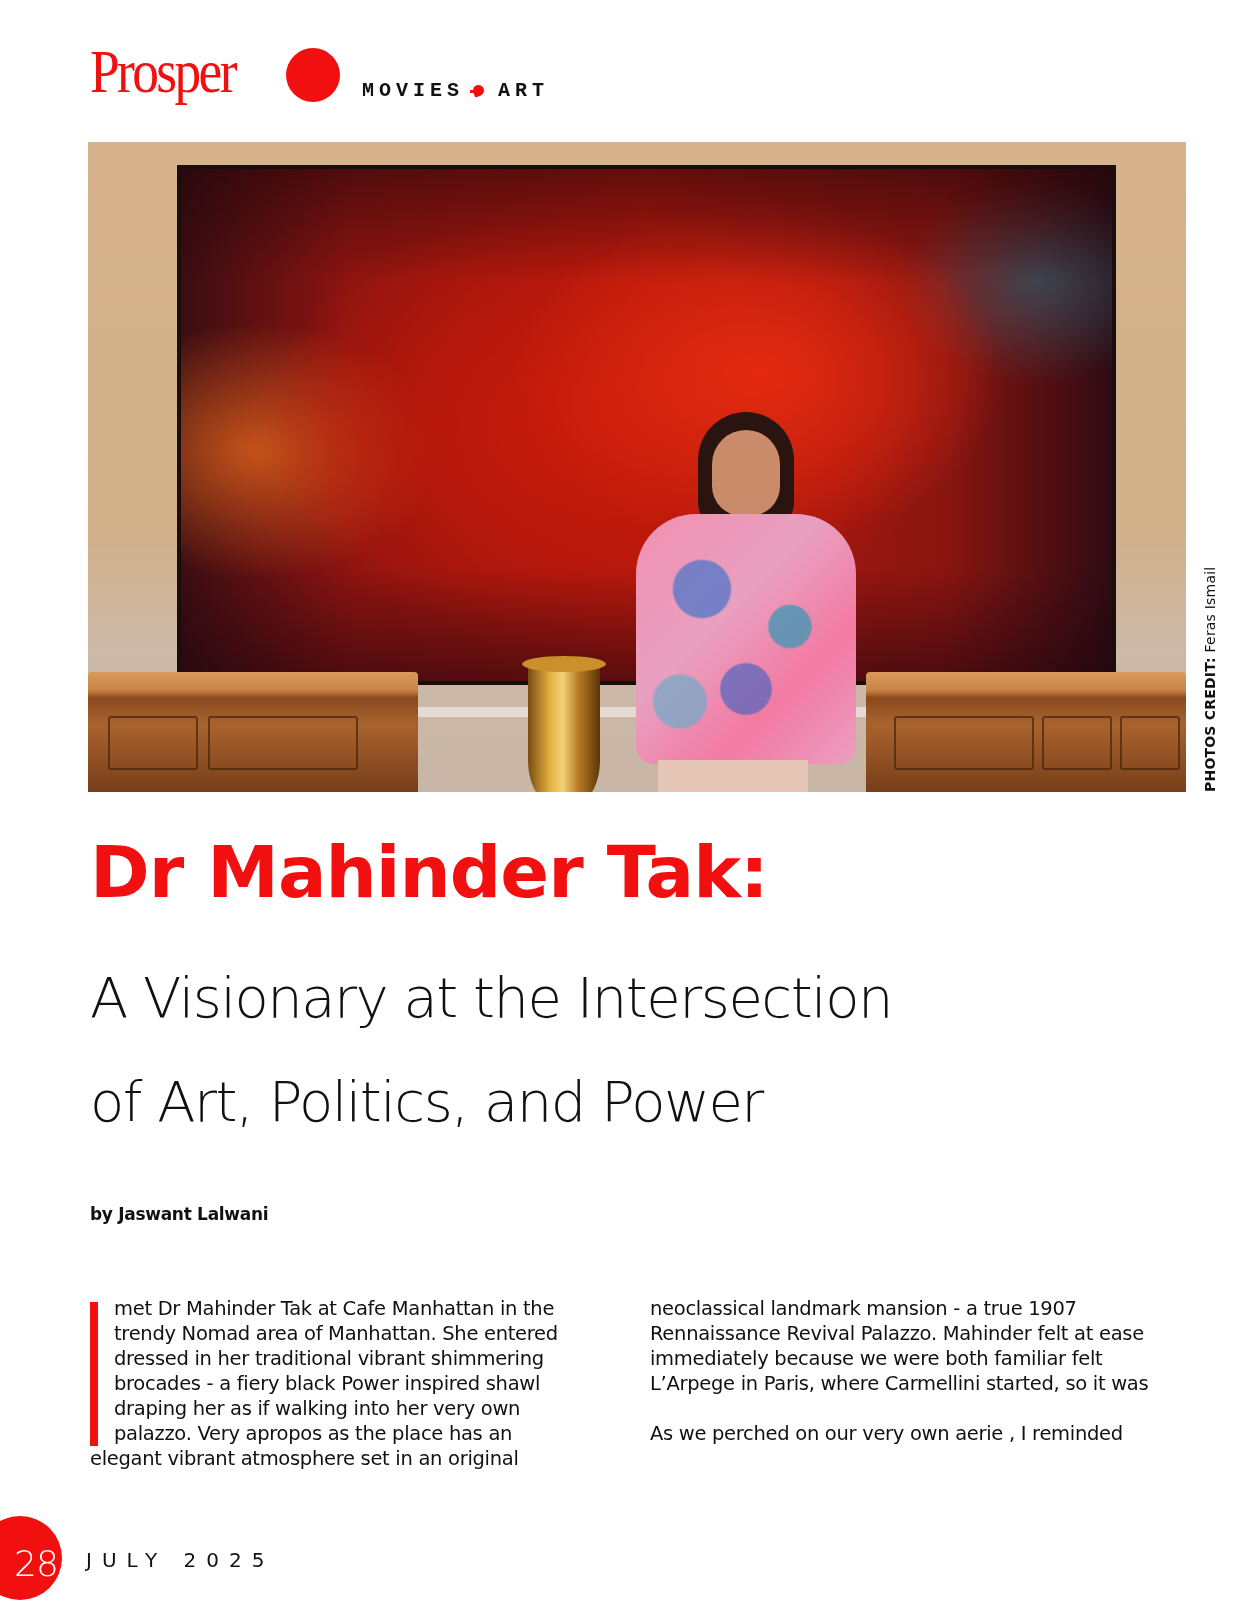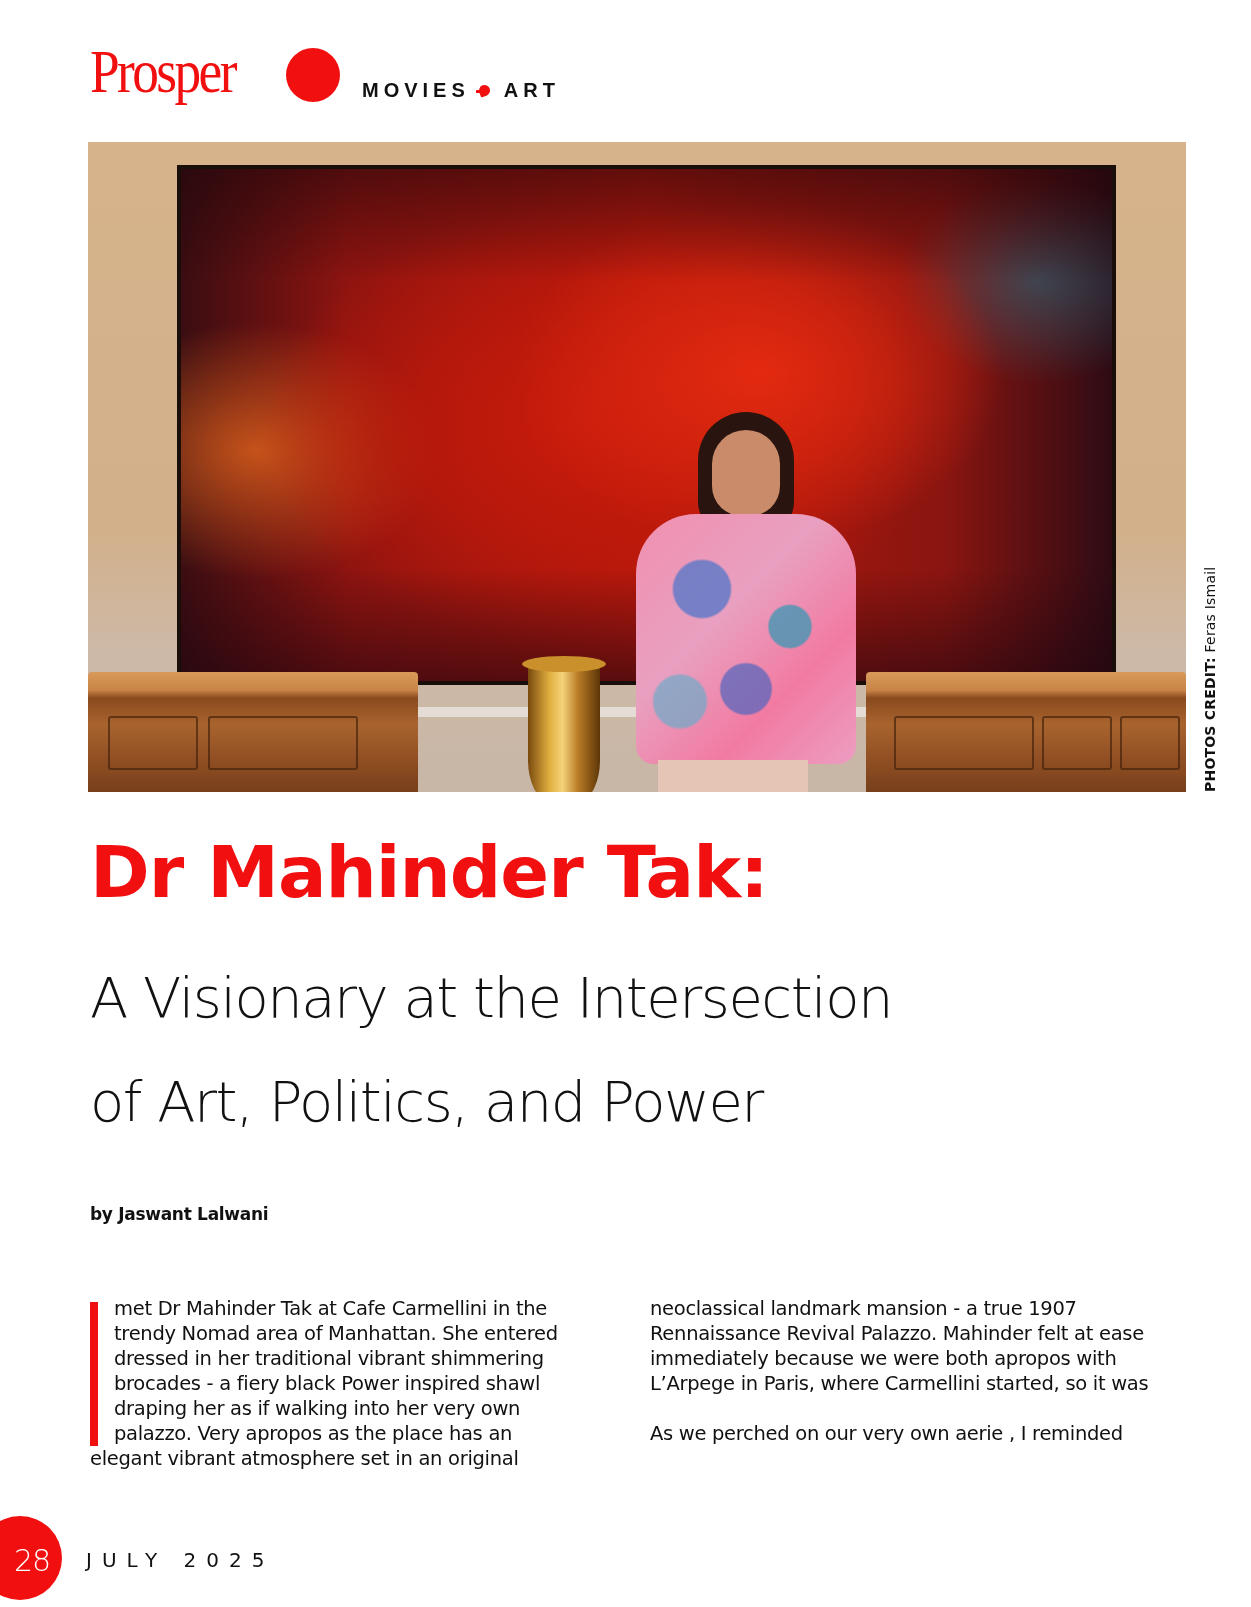--- a/index.html
+++ b/index.html
@@ -3,21 +3,21 @@
   <meta charset="utf-8">
   <style>
     * { margin: 0; padding: 0; box-sizing: border-box; }
     html, body { width: 1251px; height: 1607px; background: #ffffff; overflow: hidden; }
     body { position: relative; font-family: "Liberation Sans", "DejaVu Sans", sans-serif; color: #111; }
 
     
     .masthead { position: absolute; left: 90px; top: 22px; height: 80px; display: flex; align-items: flex-end; }
     .brand { font-family: "Liberation Serif", "DejaVu Serif", serif; font-size: 62px; color: #f10f0f; letter-spacing: -3px; line-height: 1; transform: scaleX(0.86); transform-origin: left center; width: 190px; }
     .brand-dot { width: 54px; height: 54px; border-radius: 50%; background: #f10f0f; margin-left: 6px; }
-    .section { margin-left: 22px; display: flex; align-items: center; font-family: Liberation Sans, sans-serif; font-weight: bold; font-size: 20px; letter-spacing: 5px; color: #111; }
+    .section { margin-left: 22px; display: flex; align-items: center; font-family: Liberation Mono, monospace; font-weight: bold; font-size: 20px; letter-spacing: 5px; color: #111; }
     .sep { margin: 0 12px 0 6px; width: 16px; height: 14px; position: relative; }
     .sep::before { content: ""; position: absolute; left: 3px; top: 1px; width: 11px; height: 11px; border-radius: 50% 50% 50% 10%; background: #f10f0f; transform: rotate(-20deg); }
     .sep::after { content: ""; position: absolute; left: 0px; top: 6px; width: 5px; height: 3px; background: #f10f0f; }
 
     
     .photo { position: absolute; left: 88px; top: 142px; width: 1098px; height: 650px; overflow: hidden;
       background: linear-gradient(180deg, #d6b38b 0%, #d2b08a 60%, #cdb9a7 78%, #c8b6a6 100%); }
     .wall-trim { position: absolute; left: 0; right: 0; top: 565px; height: 10px; background: #e4dcd5; }
     .painting { position: absolute; left: 89px; top: 23px; width: 939px; height: 520px; border: 4px solid #1a0e0a;
       background:
@@ -63,21 +63,21 @@
     .col { position: absolute; top: 1296px; font-family: "DejaVu Sans", sans-serif; font-size: 19.5px; line-height: 25px; color: #111; letter-spacing: -0.3px; }
     .col p { white-space: nowrap; }
     .col.left { left: 90px; width: 520px; }
     .col.right { left: 650px; width: 540px; }
     .dropcap { position: absolute; left: 0; top: 6px; width: 8px; height: 144px; background: #f10f0f; }
     .indent { padding-left: 24px; }
     .gap { height: 25px; }
 
     
     .page-circle { position: absolute; left: -22px; top: 1516px; width: 84px; height: 84px; border-radius: 50%; background: #f10f0f; }
-    .page-num { position: absolute; left: 14px; top: 1543px; font-family: "DejaVu Sans", sans-serif; font-weight: 200; font-size: 30px; color: #ffffff; letter-spacing: -1px; }
+    .page-num { position: absolute; left: 14px; top: 1543px; font-family: "DejaVu Sans", sans-serif; font-weight: 200; font-size: 36px; color: #ffffff; letter-spacing: -1px; }
     .issue { position: absolute; left: 86px; top: 1548px; font-family: "DejaVu Sans", sans-serif; font-size: 20px; letter-spacing: 10px; color: #111; white-space: nowrap; }
   </style>
 </head>
 <body>
 
 <header class="masthead">
   <div class="brand">Prosper</div>
   <div class="brand-dot"></div>
   <div class="section">
     <span>MOVIES</span>
@@ -115,33 +115,33 @@
 <h1 class="title">Dr Mahinder Tak:</h1>
 <h2 class="subtitle">
   <span>A Visionary at the Intersection</span>
   <span>of Art, Politics, and Power</span>
 </h2>
 
 <div class="byline">by Jaswant Lalwani</div>
 
 <div class="col left">
   <div class="dropcap" title="I"></div>
-  <p class="indent">met Dr Mahinder Tak at Cafe Carmellini in the</p>
+  <p class="indent">met Dr Mahinder Tak at Cafe Manhattan in the</p>
   <p class="indent">trendy Nomad area of Manhattan. She entered</p>
   <p class="indent">dressed in her traditional vibrant shimmering</p>
   <p class="indent">brocades - a fiery black Power inspired shawl</p>
   <p class="indent">draping her as if walking into her very own</p>
   <p class="indent">palazzo. Very apropos as the place has an</p>
   <p>elegant vibrant atmosphere set in an original</p>
 </div>
 
 <div class="col right">
   <p>neoclassical landmark mansion - a true 1907</p>
   <p>Rennaissance Revival Palazzo. Mahinder felt at ease</p>
-  <p>immediately because we were both apropos with</p>
+  <p>immediately because we were both familiar felt</p>
   <p>L’Arpege in Paris, where Carmellini started, so it was</p>
   <div class="gap"></div>
   <p>As we perched on our very own aerie , I reminded</p>
 </div>
 
 <div class="page-circle"></div>
 <div class="page-num">28</div>
 <div class="issue">JULY 2025</div>
 
 </body></html>

